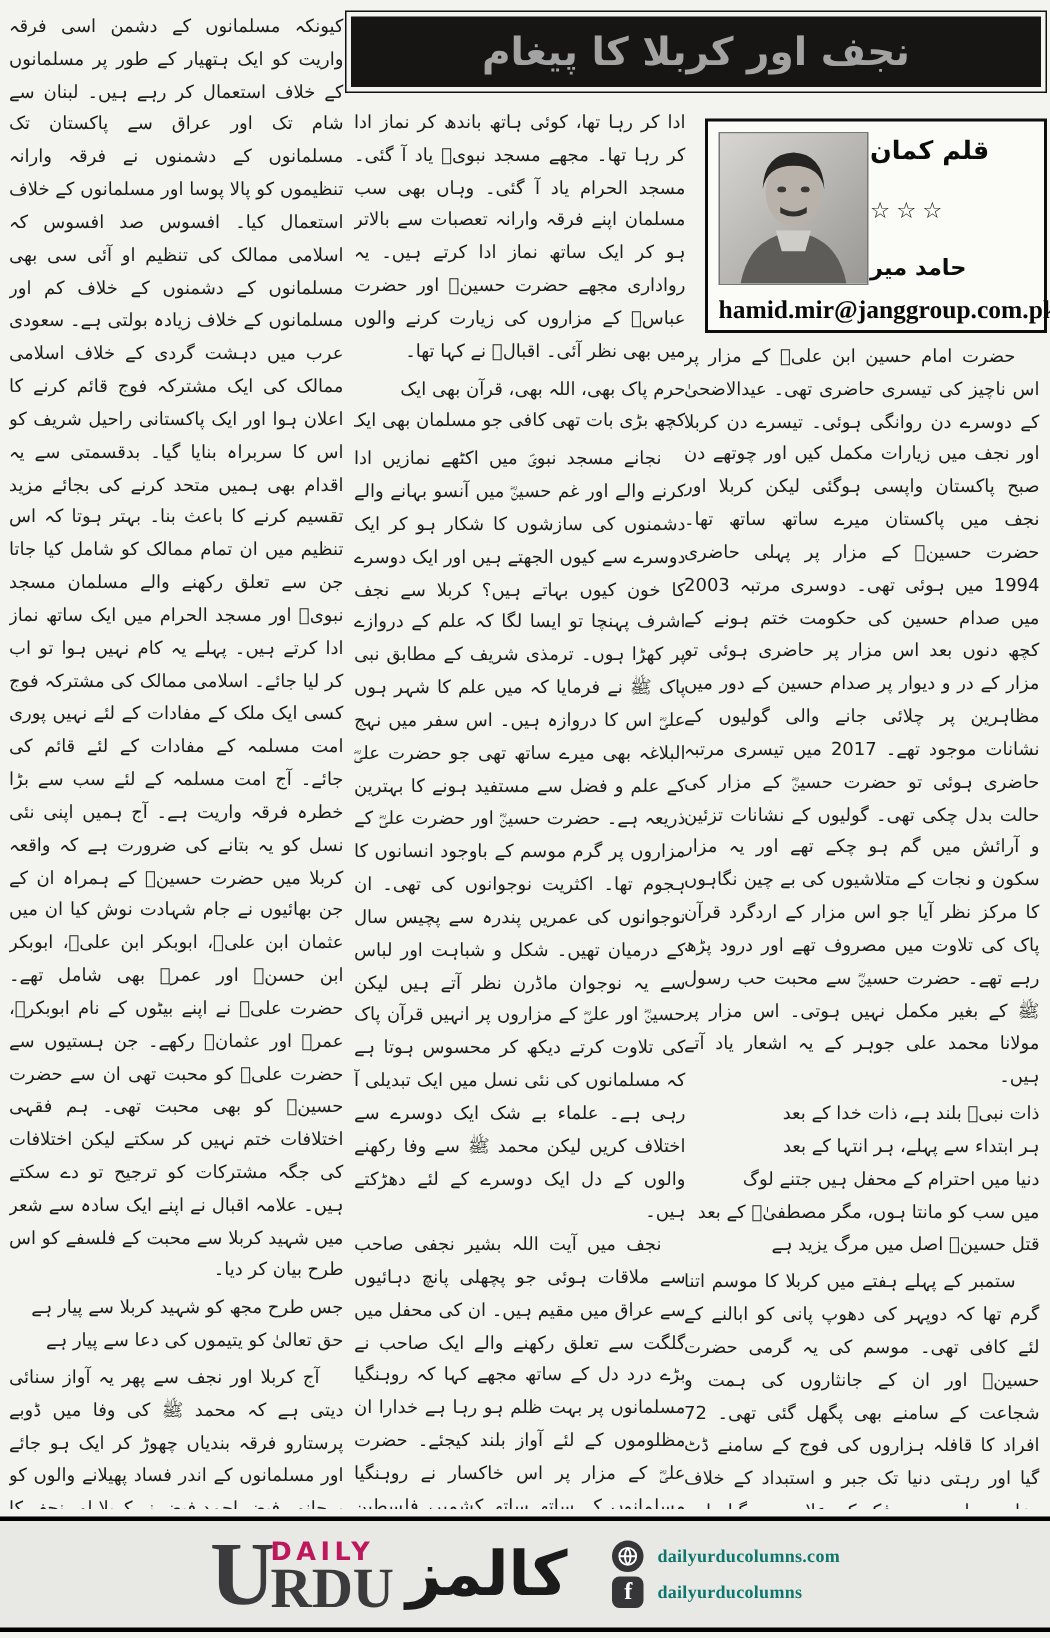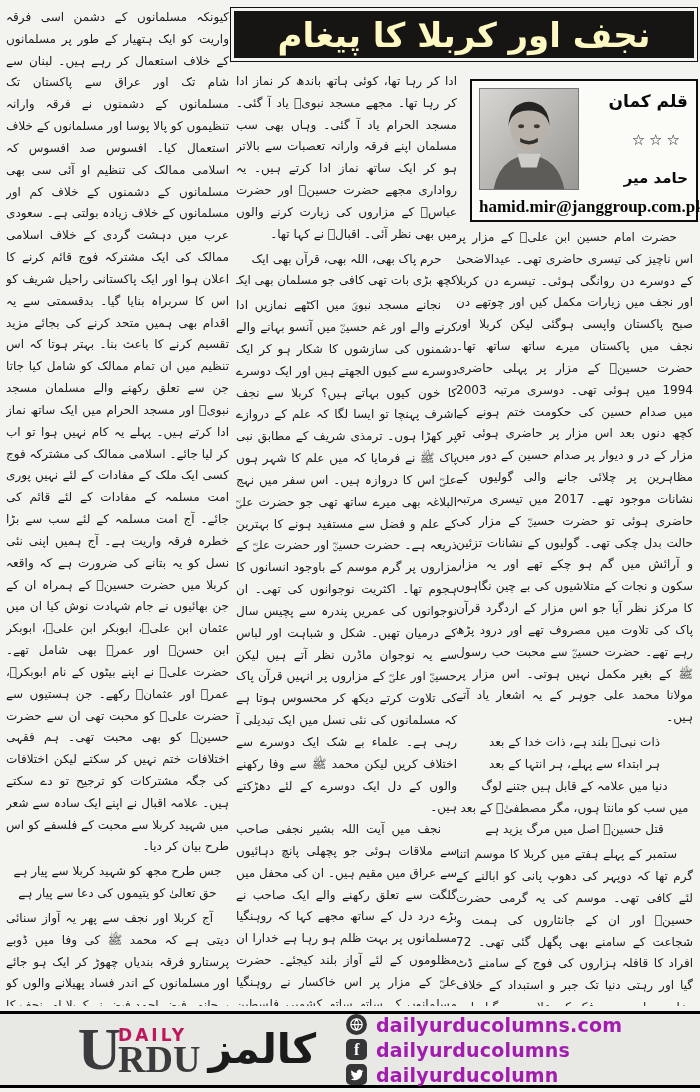--- a/index.html
+++ b/index.html
@@ -5,49 +5,49 @@
   html,body{margin:0;padding:0;}
   .page{position:relative;width:700px;height:1092px;background:#f3f3ef;font-family:"DejaVu Sans",sans-serif;overflow:hidden;}
   
   .article-col{position:absolute;direction:rtl;text-align:justify;font-size:12px;line-height:1.82;color:#1c1c1c;overflow:hidden;}
   #col-right{left:456px;top:227px;width:237px;height:779px;}
   #col-middle{left:236px;top:71px;width:221px;height:935px;}
   #col-left{left:6px;top:7px;width:223px;height:999px;}
   .para{margin:0;text-indent:16px;}
   .para.cont{text-indent:0;}
   .verse{text-align:center;margin:3px 0;}
-  .verse-line{white-space:nowrap;overflow:hidden;}
+  .verse-line{white-space:nowrap;overflow:hidden;text-align:right;}
   
   .header-frame{position:absolute;left:230px;top:7px;width:468px;height:55px;border:1px solid #111;padding:3px;box-sizing:border-box;background:#f3f3ef;}
   .header-inner{width:100%;height:100%;background:#171513;display:flex;align-items:center;justify-content:center;}
-  .header-title{color:#fef9c3;font-size:34px;font-weight:bold;direction:rtl;letter-spacing:1px;}
+  .header-title{color:#a3a3a3;font-size:26px;font-weight:bold;direction:rtl;letter-spacing:1px;}
   
   .byline-box{position:absolute;left:470px;top:79px;width:228px;height:143px;border:2px solid #0d0d0d;background:#fbfbf8;box-sizing:border-box;}
   .photo{position:absolute;left:7px;top:7px;width:100px;height:102px;border:1px solid #777;box-sizing:border-box;}
   .photo svg{display:block;width:100%;height:100%;}
-  .byline-texts{position:absolute;right:8px;top:10px;width:108px;height:96px;display:flex;flex-direction:column;align-items:flex-start;justify-content:space-between;direction:rtl;color:#0c0c0c;}
+  .byline-texts{position:absolute;right:8px;top:10px;width:108px;height:96px;display:flex;flex-direction:column;align-items:flex-end;justify-content:space-between;direction:rtl;color:#0c0c0c;}
   .pen-name{font-size:17px;font-weight:bold;}
   .stars{font-size:15px;letter-spacing:4px;text-indent:4px;color:#111;}
   .author-name{font-size:15px;font-weight:bold;}
   .email{position:absolute;left:7px;bottom:3px;font-family:"Liberation Serif",serif;font-weight:bold;font-size:17px;color:#0a0a0a;direction:ltr;}
   
   .footer{position:absolute;left:0;top:1011px;width:700px;height:77px;background:#e8e8e4;border-top:3px solid #000;border-bottom:3px solid #000;box-sizing:border-box;display:flex;align-items:center;justify-content:center;gap:30px;}
   .logo{display:flex;align-items:flex-end;}
   .logo-u{font-family:"Liberation Serif",serif;font-weight:bold;font-size:60px;color:#3b3b3d;line-height:0.82;}
   .logo-stack{display:flex;flex-direction:column;margin-left:-3px;}
   .logo-daily{color:#be185d;font-weight:bold;font-size:17px;letter-spacing:3px;line-height:1;}
   .logo-rdu{font-family:"Liberation Serif",serif;font-weight:bold;font-size:38px;color:#3b3b3d;line-height:0.8;}
   .logo-urdu-script{font-size:41px;font-weight:bold;color:#1b1b1b;direction:rtl;margin-left:8px;line-height:1.2;}
   .social{display:flex;flex-direction:column;gap:3px;}
   .social-row{display:flex;align-items:center;gap:9px;cursor:pointer;}
   .social-icon{width:21px;height:21px;background:#363639;border-radius:5px;color:#fff;display:flex;align-items:center;justify-content:center;font-weight:bold;flex:0 0 auto;}
   .social-icon.globe{border-radius:50%;}
   .social-icon svg{display:block;}
   .fb-glyph{font-family:"Liberation Serif",serif;font-size:16px;line-height:1;}
-  .social-label{font-size:19px;font-weight:bold;color:#a21caf;letter-spacing:0.2px;}
+  .social-label{font-size:12px;font-weight:bold;color:#0f766e;letter-spacing:0.2px;font-family:Liberation Serif, serif;}
 </style>
 </head>
 <body>
 
 <div class="page">
 
   <div class="header-frame">
     <div class="header-inner">
       <div class="header-title">نجف اور کربلا کا پیغام</div>
     </div>
@@ -78,21 +78,21 @@
       <div class="author-name">حامد میر</div>
     </div>
     <div class="email">hamid.mir@janggroup.com.pk</div>
   </div>
 
   <div id="col-right" class="article-col">
       <p class="para">حضرت امام حسین ابن علیؓ کے مزار پر اس ناچیز کی تیسری حاضری تھی۔ عیدالاضحیٰ کے دوسرے دن روانگی ہوئی۔ تیسرے دن کربلا اور نجف میں زیارات مکمل کیں اور چوتھے دن صبح پاکستان واپسی ہوگئی لیکن کربلا اور نجف میں پاکستان میرے ساتھ ساتھ تھا۔ حضرت حسینؓ کے مزار پر پہلی حاضری 1994 میں ہوئی تھی۔ دوسری مرتبہ 2003 میں صدام حسین کی حکومت ختم ہونے کے کچھ دنوں بعد اس مزار پر حاضری ہوئی تو مزار کے در و دیوار پر صدام حسین کے دور میں مظاہرین پر چلائی جانے والی گولیوں کے نشانات موجود تھے۔ 2017 میں تیسری مرتبہ حاضری ہوئی تو حضرت حسینؓ کے مزار کی حالت بدل چکی تھی۔ گولیوں کے نشانات تزئین و آرائش میں گم ہو چکے تھے اور یہ مزار سکون و نجات کے متلاشیوں کی بے چین نگاہوں کا مرکز نظر آیا جو اس مزار کے اردگرد قرآن پاک کی تلاوت میں مصروف تھے اور درود پڑھ رہے تھے۔ حضرت حسینؓ سے محبت حب رسول ﷺ کے بغیر مکمل نہیں ہوتی۔ اس مزار پر مولانا محمد علی جوہر کے یہ اشعار یاد آتے ہیں۔</p>
       <div class="verse">
         <div class="verse-line">ذات نبیؐ بلند ہے، ذات خدا کے بعد</div>
         <div class="verse-line">ہر ابتداء سے پہلے، ہر انتہا کے بعد</div>
-        <div class="verse-line">دنیا میں علامہ کے قابل ہیں جتنے لوگ</div>
+        <div class="verse-line">دنیا میں احترام کے محفل ہیں جتنے لوگ</div>
         <div class="verse-line">میں سب کو مانتا ہوں، مگر مصطفیٰؐ کے بعد</div>
         <div class="verse-line">قتل حسینؓ اصل میں مرگ یزید ہے</div>
       </div>
       <p class="para">ستمبر کے پہلے ہفتے میں کربلا کا موسم اتنا گرم تھا کہ دوپہر کی دھوپ پانی کو ابالنے کے لئے کافی تھی۔ موسم کی یہ گرمی حضرت حسینؓ اور ان کے جانثاروں کی ہمت و شجاعت کے سامنے بھی پگھل گئی تھی۔ 72 افراد کا قافلہ ہزاروں کی فوج کے سامنے ڈٹ گیا اور رہتی دنیا تک جبر و استبداد کے خلاف مزاحمت اور حریت فکر کی علامت بن گیا۔ اس مزار کے احاطے میں کوئی ہاتھ کھلے چھوڑ کر نماز</p>
     </div>
   <div id="col-middle" class="article-col">
       <p class="para cont">ادا کر رہا تھا، کوئی ہاتھ باندھ کر نماز ادا کر رہا تھا۔ مجھے مسجد نبویؐ یاد آ گئی۔ مسجد الحرام یاد آ گئی۔ وہاں بھی سب مسلمان اپنے فرقہ وارانہ تعصبات سے بالاتر ہو کر ایک ساتھ نماز ادا کرتے ہیں۔ یہ رواداری مجھے حضرت حسینؓ اور حضرت عباسؓ کے مزاروں کی زیارت کرنے والوں میں بھی نظر آئی۔ اقبالؒ نے کہا تھا۔</p>
       <div class="verse">
         <div class="verse-line">حرم پاک بھی، اللہ بھی، قرآن بھی ایک</div>
         <div class="verse-line">کچھ بڑی بات تھی کافی جو مسلمان بھی ایک</div>
@@ -127,24 +127,16 @@
           </svg>
         </span>
         <span class="social-label">dailyurducolumns.com</span>
       </div>
       <div class="social-row">
         <span class="social-icon">
             <span class="fb-glyph">f</span>
           </span>
         <span class="social-label">dailyurducolumns</span>
       </div>
-      <div class="social-row">
-        <span class="social-icon">
-          <svg width="14" height="14" viewBox="0 0 24 24" fill="#ffffff">
-            <path d="M23 5c-.8.4-1.7.7-2.6.8a4.5 4.5 0 0 0 2-2.5c-.9.5-1.9.9-2.9 1.1a4.5 4.5 0 0 0-7.8 4.1A12.8 12.8 0 0 1 2.4 3.8a4.5 4.5 0 0 0 1.4 6A4.4 4.4 0 0 1 1.8 9.3v.1a4.5 4.5 0 0 0 3.6 4.4 4.5 4.5 0 0 1-2 .1 4.5 4.5 0 0 0 4.2 3.1A9 9 0 0 1 1 18.9a12.7 12.7 0 0 0 6.9 2c8.3 0 12.9-6.9 12.9-12.9v-.6A9 9 0 0 0 23 5z"></path>
-          </svg>
-        </span>
-        <span class="social-label">dailyurducolumn</span>
-      </div>
     </div>
   </div>
 
 </div>
 
 </body></html>

